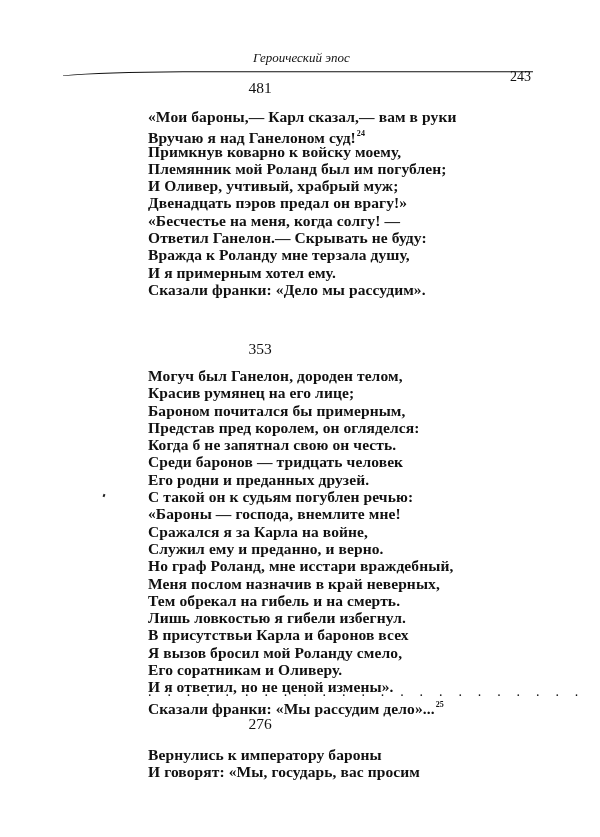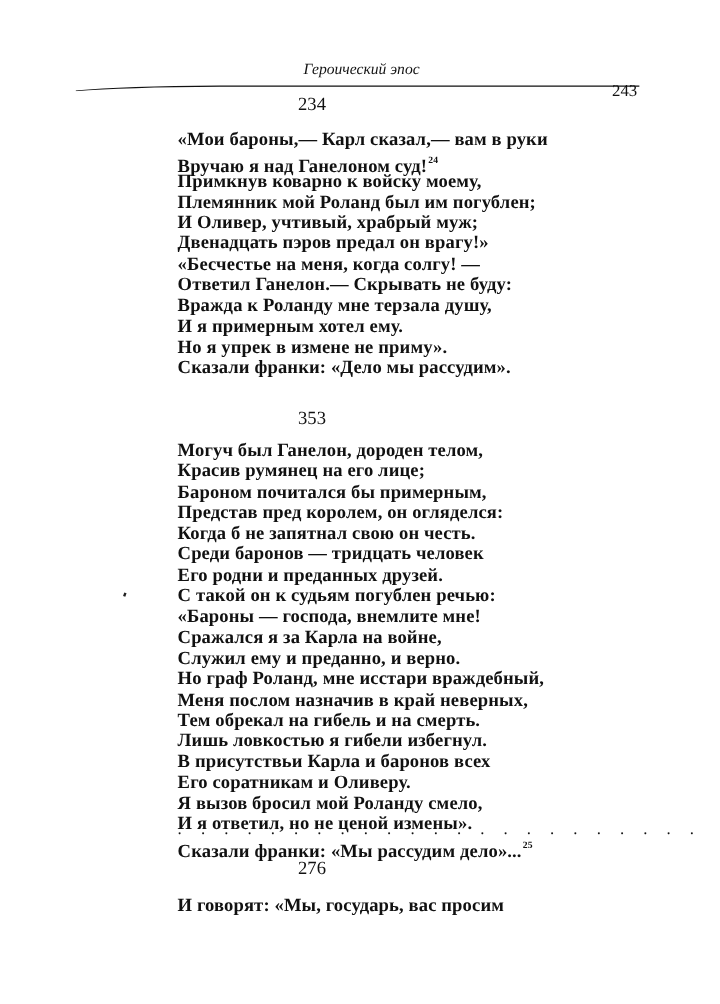--- a/index.html
+++ b/index.html
@@ -48,33 +48,32 @@
 <div class="page">
 
   <div class="running-head">
     <span class="running-title">Героический эпос</span>
     <span class="page-number">243</span>
   </div>
   <svg class="rule" viewBox="0 0 470 6" preserveAspectRatio="none">
     <path d="M0 5.5 Q 40 1.5 120 1.2 L 470 1.2 L 470 2.2 L 120 2.2 Q 40 2.6 0 6 Z" fill="#111"></path>
   </svg>
 
-  <div class="stanza-num" style="top:79px">234</div>
+  <div class="stanza-num" style="top:79px">481</div>
   <div class="stanza" style="top:108px">
     <div class="line">«Мои бароны,— Карл сказал,— вам в руки</div>
     <div class="line"><span>Вручаю я над Ганелоном суд!</span><sup class="fn">24</sup></div>
     <div class="line">Примкнув коварно к войску моему,</div>
     <div class="line">Племянник мой Роланд был им погублен;</div>
     <div class="line">И Оливер, учтивый, храбрый муж;</div>
     <div class="line">Двенадцать пэров предал он врагу!»</div>
     <div class="line">«Бесчестье на меня, когда солгу! —</div>
     <div class="line">Ответил Ганелон.— Скрывать не буду:</div>
     <div class="line">Вражда к Роланду мне терзала душу,</div>
     <div class="line">И я примерным хотел ему.</div>
-    <div class="line">Но я упрек в измене не приму».</div>
     <div class="line">Сказали франки: «Дело мы рассудим».</div>
   </div>
 
   <div class="stanza-num" style="top:340px">353</div>
   <div class="stanza" style="top:367px">
     <div class="line">Могуч был Ганелон, дороден телом,</div>
     <div class="line">Красив румянец на его лице;</div>
     <div class="line">Бароном почитался бы примерным,</div>
     <div class="line">Представ пред королем, он огляделся:</div>
     <div class="line">Когда б не запятнал свою он честь.</div>
@@ -82,27 +81,28 @@
     <div class="line">Его родни и преданных друзей.</div>
     <div class="line">С такой он к судьям погублен речью:</div>
     <div class="line">«Бароны — господа, внемлите мне!</div>
     <div class="line">Сражался я за Карла на войне,</div>
     <div class="line">Служил ему и преданно, и верно.</div>
     <div class="line">Но граф Роланд, мне исстари враждебный,</div>
     <div class="line">Меня послом назначив в край неверных,</div>
     <div class="line">Тем обрекал на гибель и на смерть.</div>
     <div class="line">Лишь ловкостью я гибели избегнул.</div>
     <div class="line">В присутствьи Карла и баронов всех</div>
+    <div class="line">Я вызов бросил мой Роланду смело,</div>
     <div class="line">Его соратникам и Оливеру.</div>
-    <div class="line">Я вызов бросил мой Роланду смело,</div>
     <div class="line">И я ответил, но не ценой измены».</div>
     <div class="line"><span>Сказали франки: «Мы рассудим дело»...</span><sup class="fn">25</sup></div>
   </div>
 
   <div class="dots">. . . . . . . . . . . . . . . . . . . . . . .</div>
 
   <div class="stanza-num" style="top:715px">276</div>
   <div class="stanza" style="top:746px">
+    <div class="line">Вернулись к императору бароны</div>
     <div class="line">И говорят: «Мы, государь, вас просим</div>
   </div>
 
   <div class="speck"></div>
 </div>
 
 </body></html>

